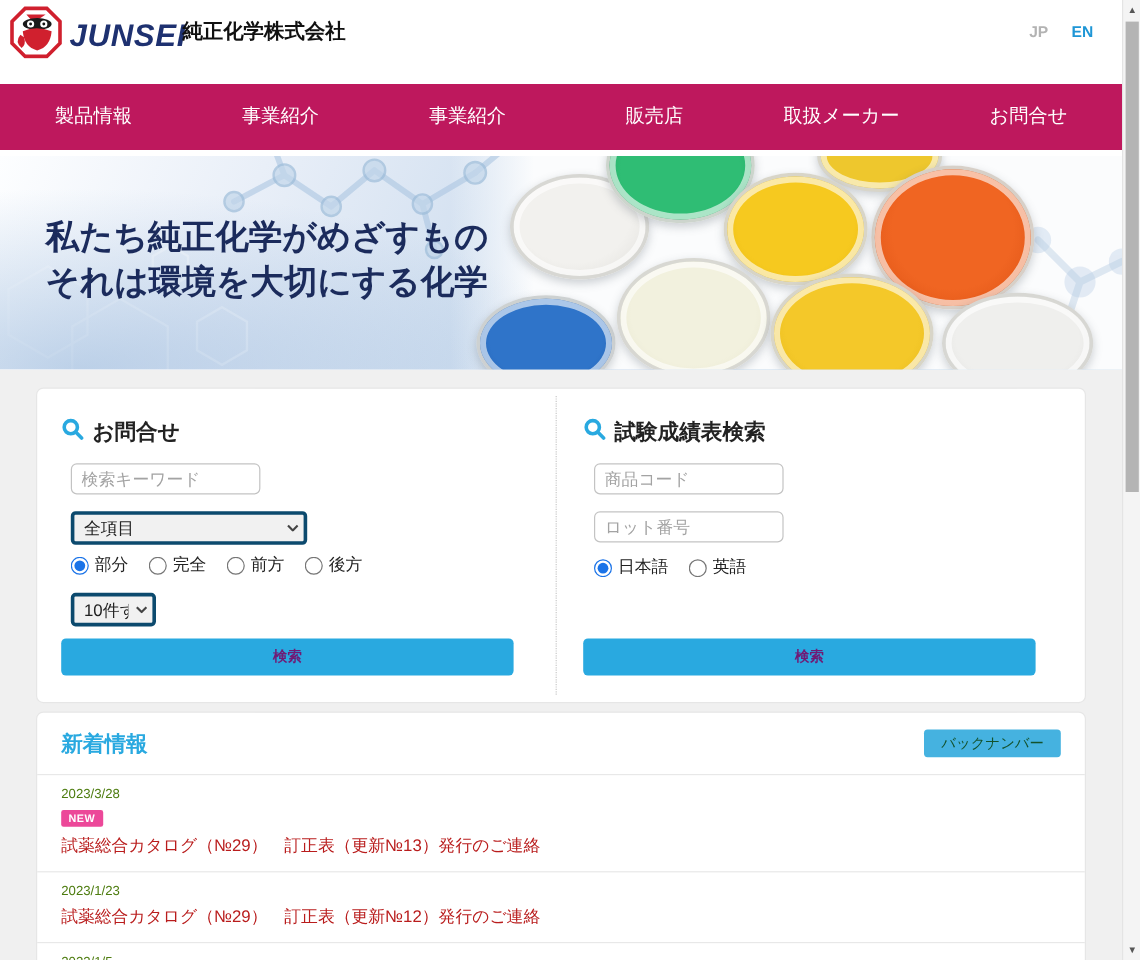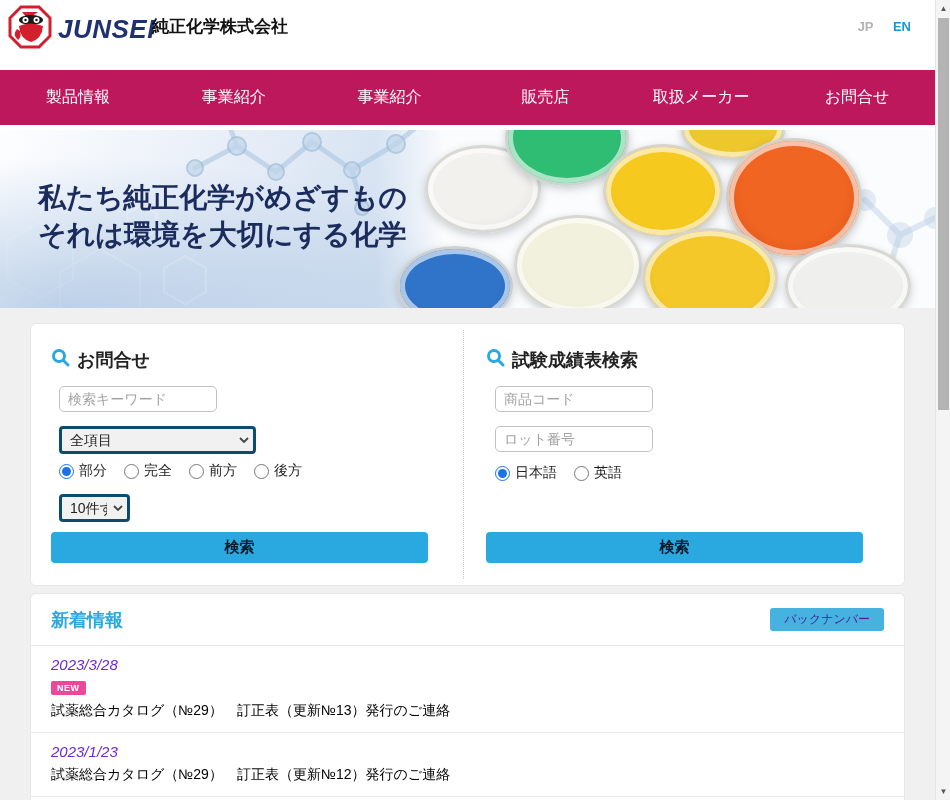--- a/index.html
+++ b/index.html
@@ -52,39 +52,39 @@
     font-family:"Liberation Sans","DejaVu Sans",sans-serif; }
   .text-input::placeholder { color:#a3a3a3; }
   .sel-wrap { position:absolute; }
   .sel-wrap select { appearance:none; -webkit-appearance:none; width:100%; height:28px;
     background:#f1f1f1; border:3px solid #0c4a6e; border-radius:4px; padding:0 20px 0 8px;
     font-size:14px; color:#222; font-family:"Liberation Sans","DejaVu Sans",sans-serif; }
   .sel-arrow { position:absolute; right:7px; top:11px; pointer-events:none; }
   .radio-row { position:absolute; display:flex; gap:17px; font-size:14px; color:#222; }
   .radio-row label { display:flex; align-items:center; gap:5px; cursor:pointer; }
   .radio-row input { width:15px; height:15px; accent-color:#1a73e8; margin:0; }
-  .search-btn { position:absolute; width:377px; height:31px; background:#29a9e0; color:#0f172a;
-    border:none; border-radius:4px; font-size:15px; font-weight:700; cursor:pointer;
+  .search-btn { position:absolute; width:377px; height:31px; background:#29a9e0; color:#701a75;
+    border:none; border-radius:4px; font-size:12px; font-weight:700; cursor:pointer;
     font-family:"Liberation Sans","DejaVu Sans",sans-serif; }
   .v-divider { position:absolute; left:432px; top:6px; bottom:6px; border-left:1px dotted #c9c9c9; }
 
   
   .news-card { min-height:300px; }
   .news-head { display:flex; align-items:center; justify-content:space-between;
     height:52px; padding:0 20px; border-bottom:1px solid #e8e8e8; }
   .news-title { font-size:18px; font-weight:700; color:#29a9e0; }
-  .backnumber-btn { background:#45b2e0; color:#4c1d95; border:none; border-radius:3px;
+  .backnumber-btn { background:#45b2e0; color:#14532d; border:none; border-radius:3px;
     font-size:12px; padding:3px 14px; cursor:pointer;
     font-family:Liberation Mono, monospace; }
   .news-item { padding:10px 20px 12px; border-bottom:1px solid #e8e8e8; cursor:pointer; }
-  .news-date { font-size:15px; color:#6d28d9; margin-bottom:4px;font-style:italic; }
+  .news-date { font-size:11px; color:#4d7c0f; margin-bottom:4px; }
   .news-badge { display:inline-block; background:#ec4899; color:#fff; font-size:9px;
     font-weight:700; letter-spacing:.5px; padding:2px 6px; border-radius:2px; margin-bottom:5px; }
   .news-badge:empty { display:none; }
-  .news-text { font-size:14px; color:#000000; line-height:20px; }
+  .news-text { font-size:14px; color:#b91c1c; line-height:20px; }
   .news-text:empty { display:none; }
 
   
   .scrollbar { position:fixed; right:0; top:0; width:15px; height:800px;
     background:#f4f4f4; border-left:1px solid #e4e4e4; z-index:50; }
   .sb-arrow { position:absolute; left:0; width:15px; height:15px; display:flex;
     align-items:center; justify-content:center; font-size:8px; color:#575757; }
   .sb-up { top:1px; } .sb-down { bottom:1px; }
   .sb-thumb { position:absolute; left:2px; top:18px; width:11px; height:392px; background:#b4b4b4; }
 </style>

